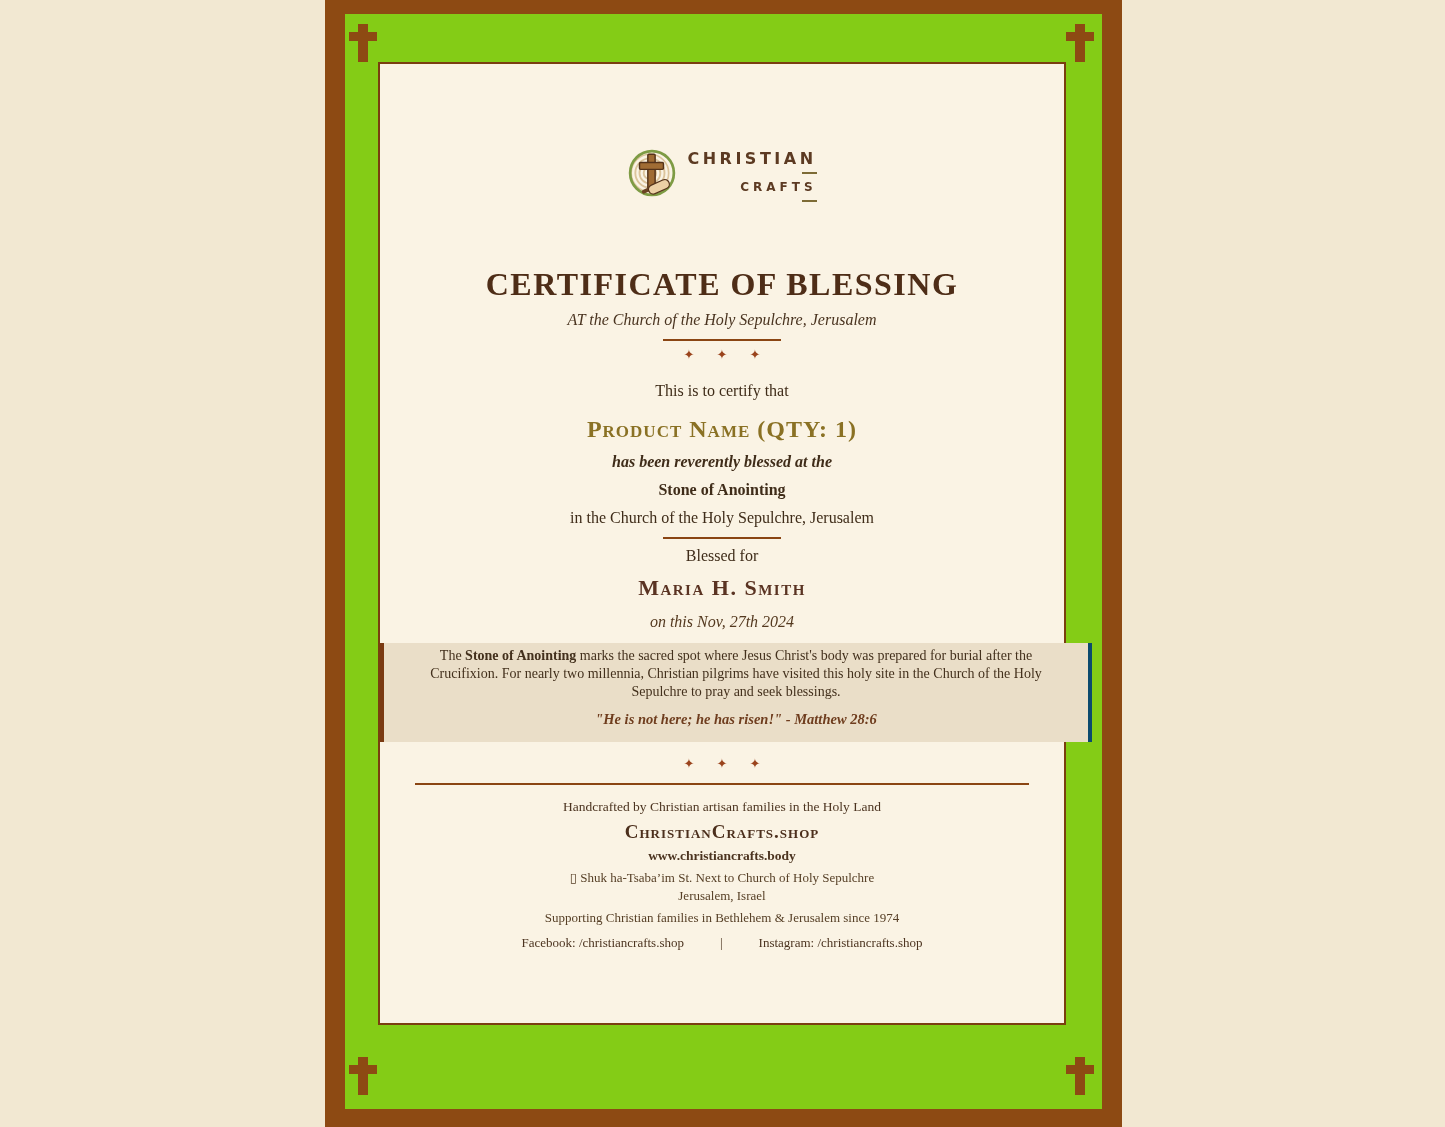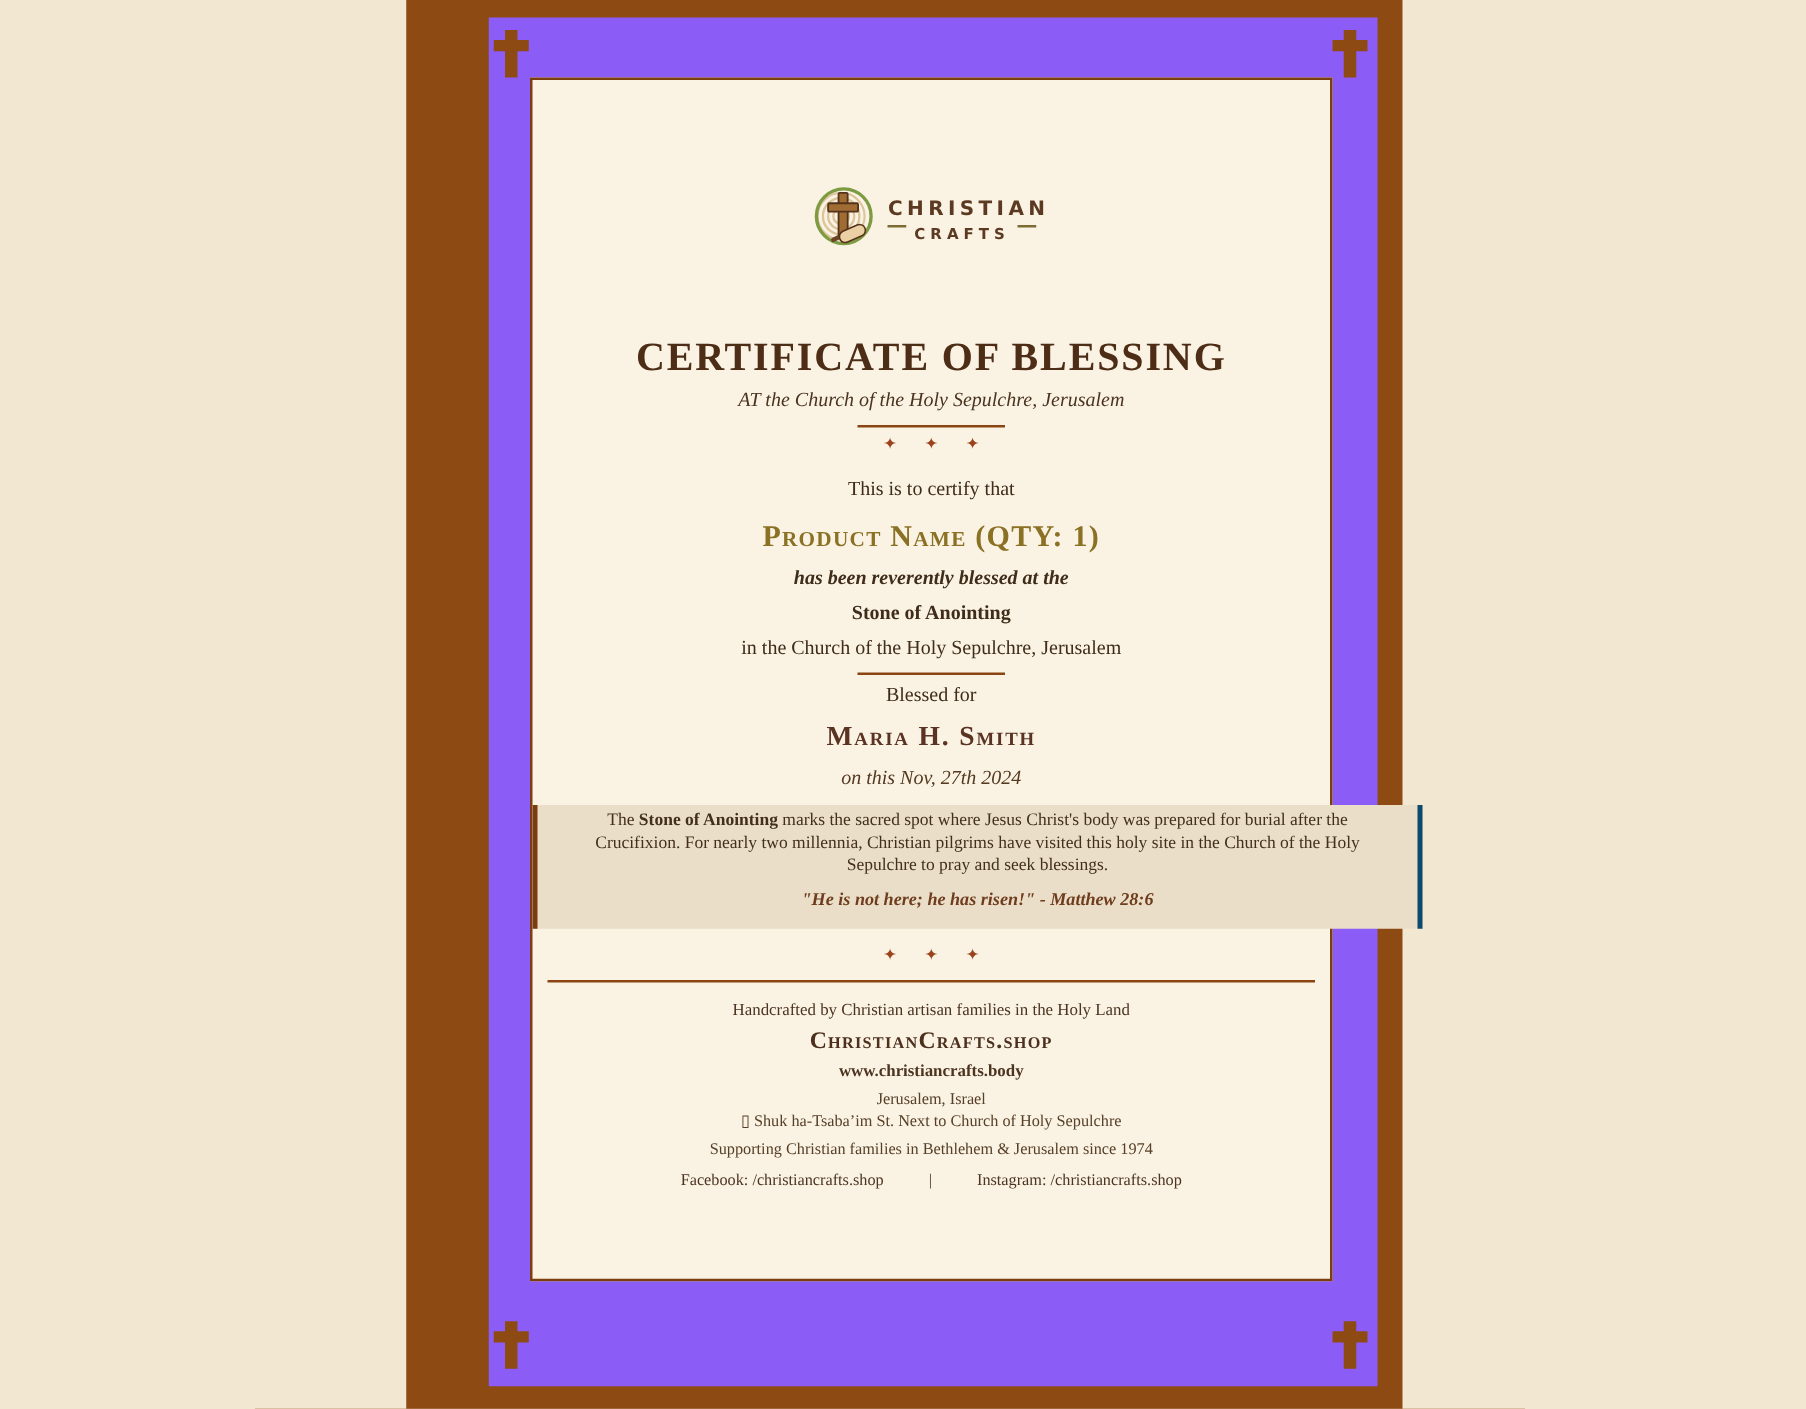--- a/index.html
+++ b/index.html
@@ -13,22 +13,21 @@
   }
 
   
   .frame {
     position: absolute; left: 325px; top: 0;
     width: 797px; height: 1127px;
     background: #8d4a13;
   }
   .frame-inner {
     position: absolute; left: 20px; right: 20px; top: 14px; bottom: 18px;
-    background: #8b5cf6;
-    margin-left: 46px;
+    background: #84cc16;
   }
 
   
   .cross { position: absolute; width: 28px; height: 38px; }
   .cross::before { content:""; position:absolute; left: 9px; top: 0; width: 10px; height: 38px; background:#8d4a13; }
   .cross::after  { content:""; position:absolute; left: 0; top: 8px; width: 28px; height: 9px;  background:#8d4a13; }
   .cross.tl { left: 4px;  top: 10px; }
   .cross.tr { right: 8px; top: 10px; }
   .cross.bl { left: 4px;  bottom: 14px; }
   .cross.br { right: 8px; bottom: 14px; }
@@ -39,21 +38,21 @@
     background: #faf3e4;
     border: 2px solid #7a3e10;
     text-align: center;
   }
   .cert-content { padding-top: 84px; }
 
   
   .logo-row { display: flex; align-items: center; justify-content: center; gap: 10px; }
   .brand-text { text-align: left; font-family: "DejaVu Sans", sans-serif; }
   .brand-top { font-size: 16px; font-weight: bold; letter-spacing: 3.5px; color: #5c3a22; }
-  .brand-bottom-row { display: flex; align-items: flex-start; gap: 6px; margin-top: 4px; }
+  .brand-bottom-row { display: flex; align-items: flex-end; gap: 6px; margin-top: 4px; flex-direction: column; }
   .brand-dash { width: 15px; height: 2px; background: #7d6b35; }
   .brand-bottom { font-size: 12px; font-weight: bold; letter-spacing: 4px; color: #5c3a22; }
 
   
   .title {
     margin-top: 64px;
     font-size: 32px; font-weight: bold; letter-spacing: 1.5px;
     color: #4e2d17;
   }
   .subtitle { margin-top: 8px; font-size: 16px; font-style: italic; color: #4a3420; }
@@ -178,22 +177,22 @@
           <div class="info-quote">"He is not here; he has risen!" - Matthew 28:6</div>
         </div>
 
         <div class="diamonds" style="margin-top:14px;">✦ ✦ ✦</div>
         <div class="rule-full"></div>
 
         <div class="handcrafted">Handcrafted by Christian artisan families in the Holy Land</div>
         <div class="shop-name">ChristianCrafts.shop</div>
         <div class="website">www.christiancrafts.body</div>
         <div class="address">
+          <div>▯ Shuk ha-Tsaba’im St. Next to Church of Holy Sepulchre</div>
           <div>Jerusalem, Israel</div>
-          <div>▯ Shuk ha-Tsaba’im St. Next to Church of Holy Sepulchre</div>
         </div>
         <div class="supporting">Supporting Christian families in Bethlehem &amp; Jerusalem since 1974</div>
         <div class="social-row">
           <span>Facebook: /christiancrafts.shop</span>
           <span>|</span>
           <span>Instagram: /christiancrafts.shop</span>
         </div>
 
       </div>
     </div>

